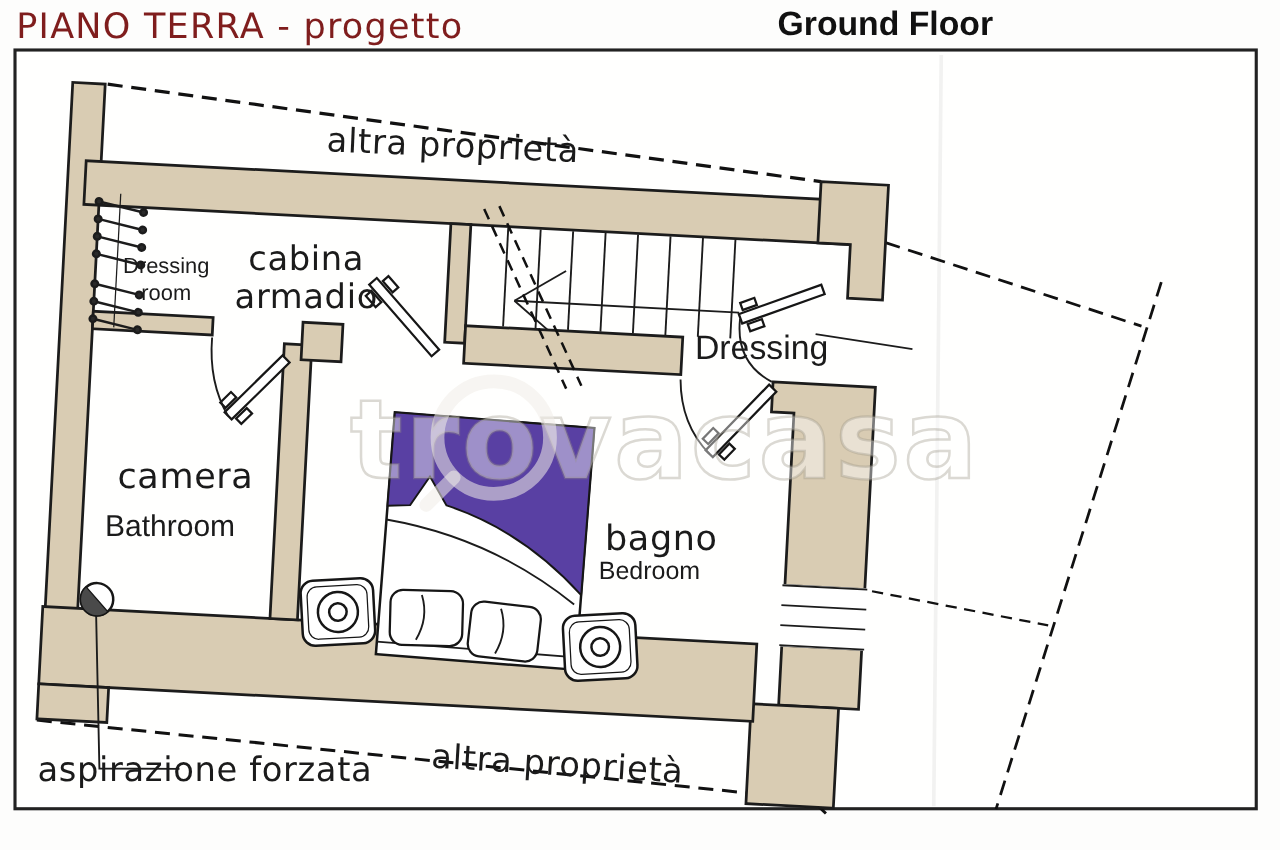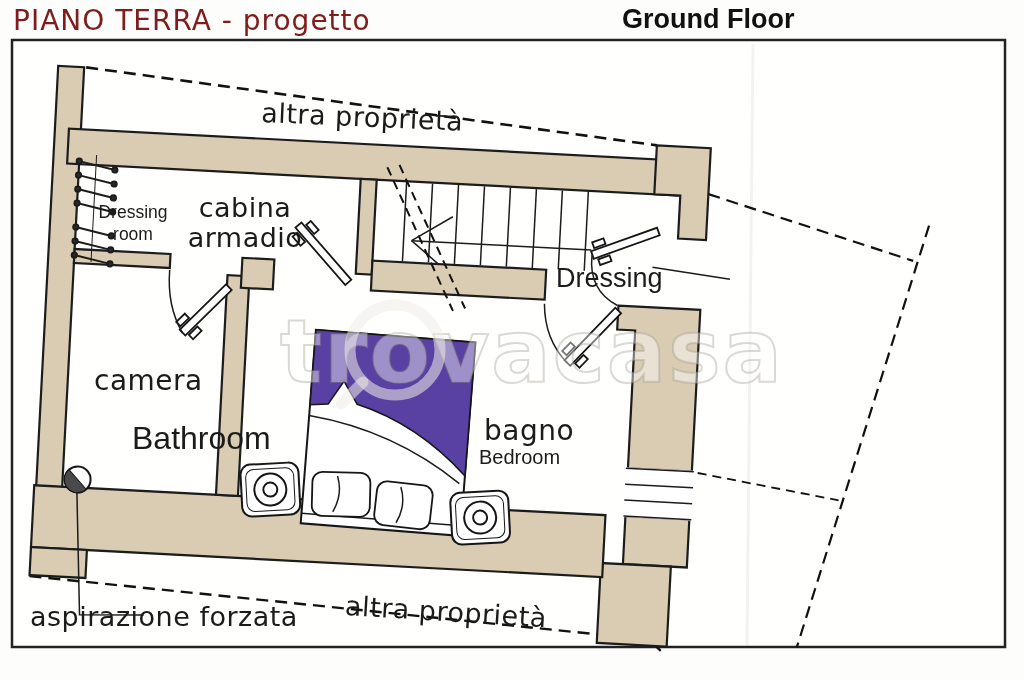--- a/index.html
+++ b/index.html
@@ -8,21 +8,21 @@
   svg{position:absolute;left:0;top:0;}
   .lbl{position:absolute;white-space:nowrap;color:#1b1b1b;line-height:1.05;}
   .it{font-family:"DejaVu Sans",sans-serif;letter-spacing:0.5px;font-weight:400;}
   .en{font-family:"Liberation Sans",sans-serif;font-weight:400;}
   #t-left{left:13px;top:6px;font-size:28px;letter-spacing:1px;color:#7f1d1d;}
   #t-right{left:622px;top:5px;font-size:27px;font-weight:600;color:#111;text-align:center;}
   #lbl-ap-top{left:262px;top:99px;font-size:27px;transform:rotate(2.5deg);transform-origin:left top;}
   #lbl-dressing{left:95px;top:202px;font-size:17.5px;width:76px;text-align:center;line-height:1.25;}
   #lbl-cabina{left:176px;top:193px;font-size:27px;width:138px;text-align:center;line-height:1.12;}
   #lbl-bagno{left:94px;top:366px;font-size:28px;}
-  #lbl-bathroom{left:84px;top:422px;font-size:32px;margin-left:48px;}
+  #lbl-bathroom{left:84px;top:409px;font-size:24px;}
   #lbl-camera{left:484px;top:416px;font-size:28px;}
   #lbl-bedroom{left:479px;top:447px;font-size:20px;}
   #lbl-entrance{left:556px;top:264px;font-size:27px;}
   #lbl-ap-bottom{left:346px;top:592px;font-size:27px;transform:rotate(3.5deg);transform-origin:left top;}
   #lbl-vent{left:30px;top:603px;font-size:27px;}
   .wallshape{stroke:#1c1c1c;stroke-width:2.2;}
   .thin{stroke:#1c1c1c;stroke-width:1.5;fill:none;}
   .leaf{fill:#ffffff;stroke:#161616;stroke-width:1.8;}
   .dash{stroke:#111;fill:none;}
 </style>

